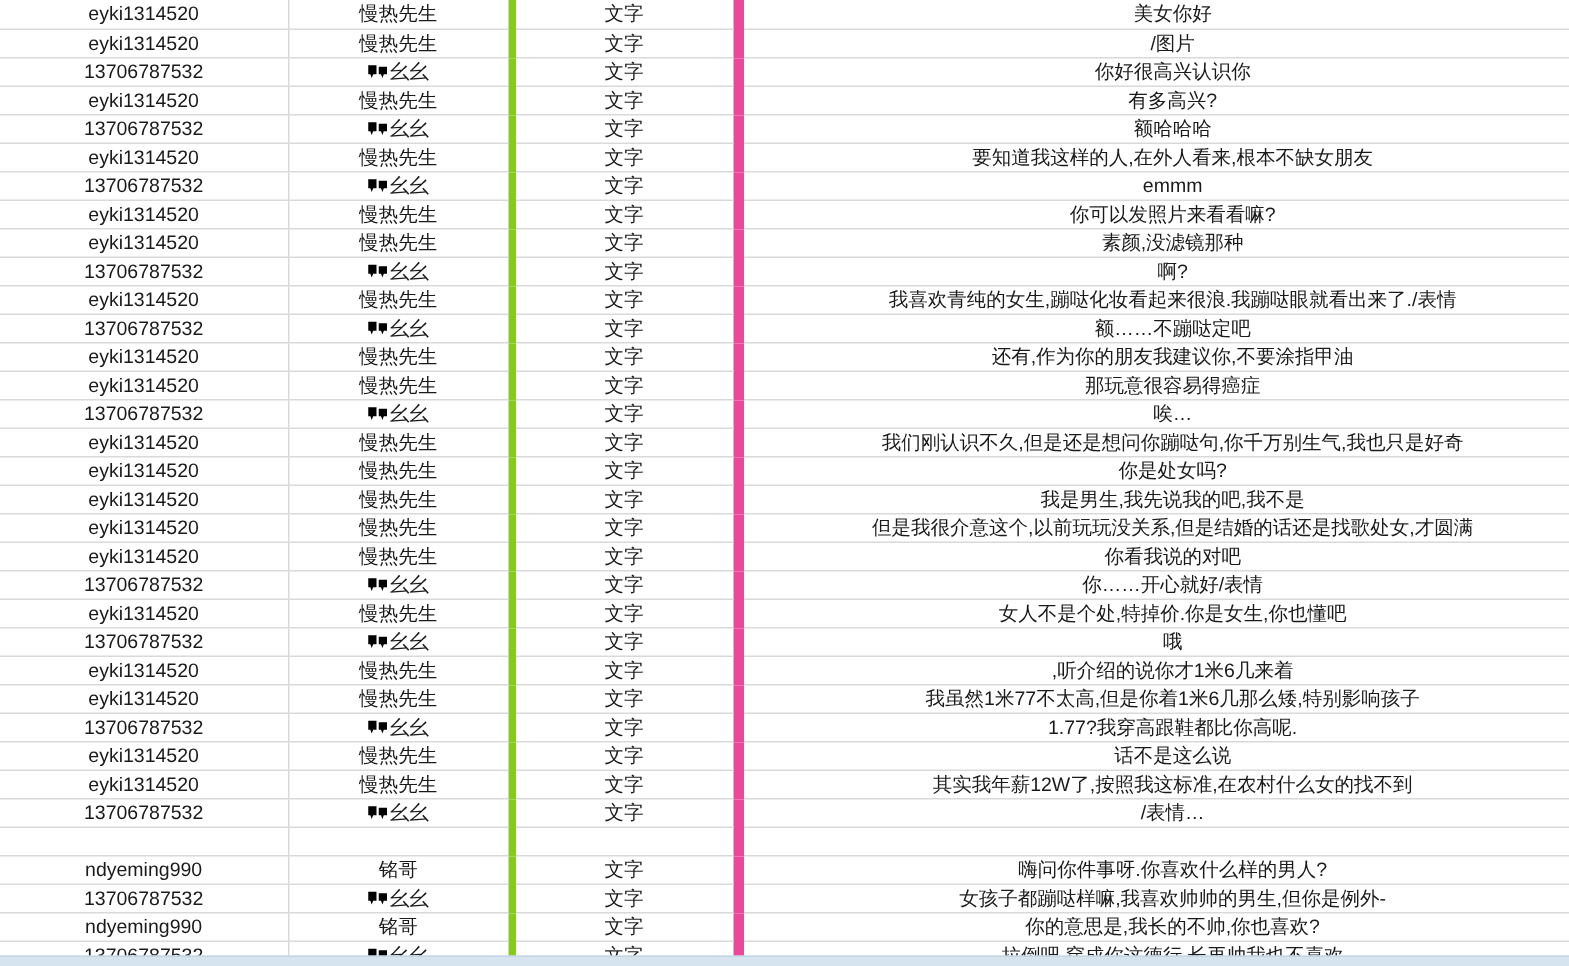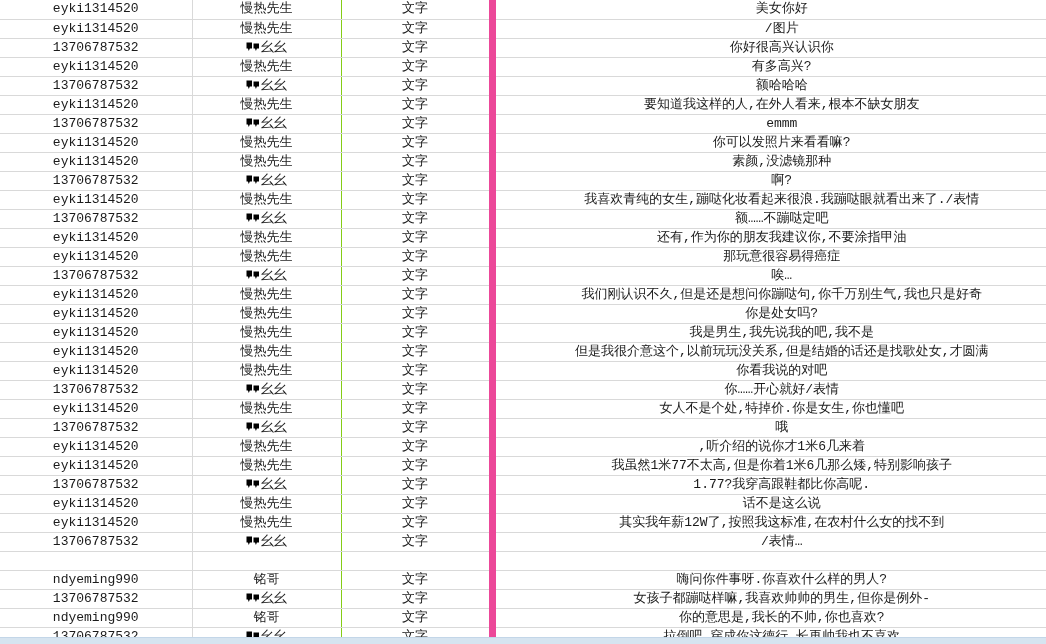--- a/index.html
+++ b/index.html
@@ -6,21 +6,21 @@
     margin: 0;
     padding: 0;
     background: #ffffff;
   }
   #viewport {
     position: relative;
     width: 1046px;
     height: 644px;
     overflow: hidden;
     background: #ffffff;
-    font-family: Liberation Mono, monospace;
+    font-family: Liberation Sans, sans-serif;
     font-size: 13px;
     color: #1a1a1a;
   }
   table.sheet {
     border-collapse: collapse;
     table-layout: fixed;
     width: 1068px;
   }
   table.sheet td {
     height: 19px;
@@ -28,21 +28,21 @@
     padding: 0 2px;
     text-align: center;
     vertical-align: middle;
     white-space: nowrap;
     overflow: hidden;
     border-bottom: 1px solid #d9d9d9;
     line-height: 18px;
     font-weight: 400;
   }
   td.col-id   { width: 192px; border-right: 1px solid #d9d9d9; }
-  td.col-nick { width: 149px; border-right: 1px solid #84cc16; }
+  td.col-nick { width: 149px; border-right: 5px solid #84cc16; }
   td.col-type { width: 151px; border-right: 7px solid #ec4899; }
   td.col-msg  { width: 576px; }
   .nick-glyph {
     display: inline-block;
     vertical-align: -1px;
     margin-right: 1px;
   }
   .nick-glyph svg { display: block; }
   #bottom-bar {
     position: absolute;

